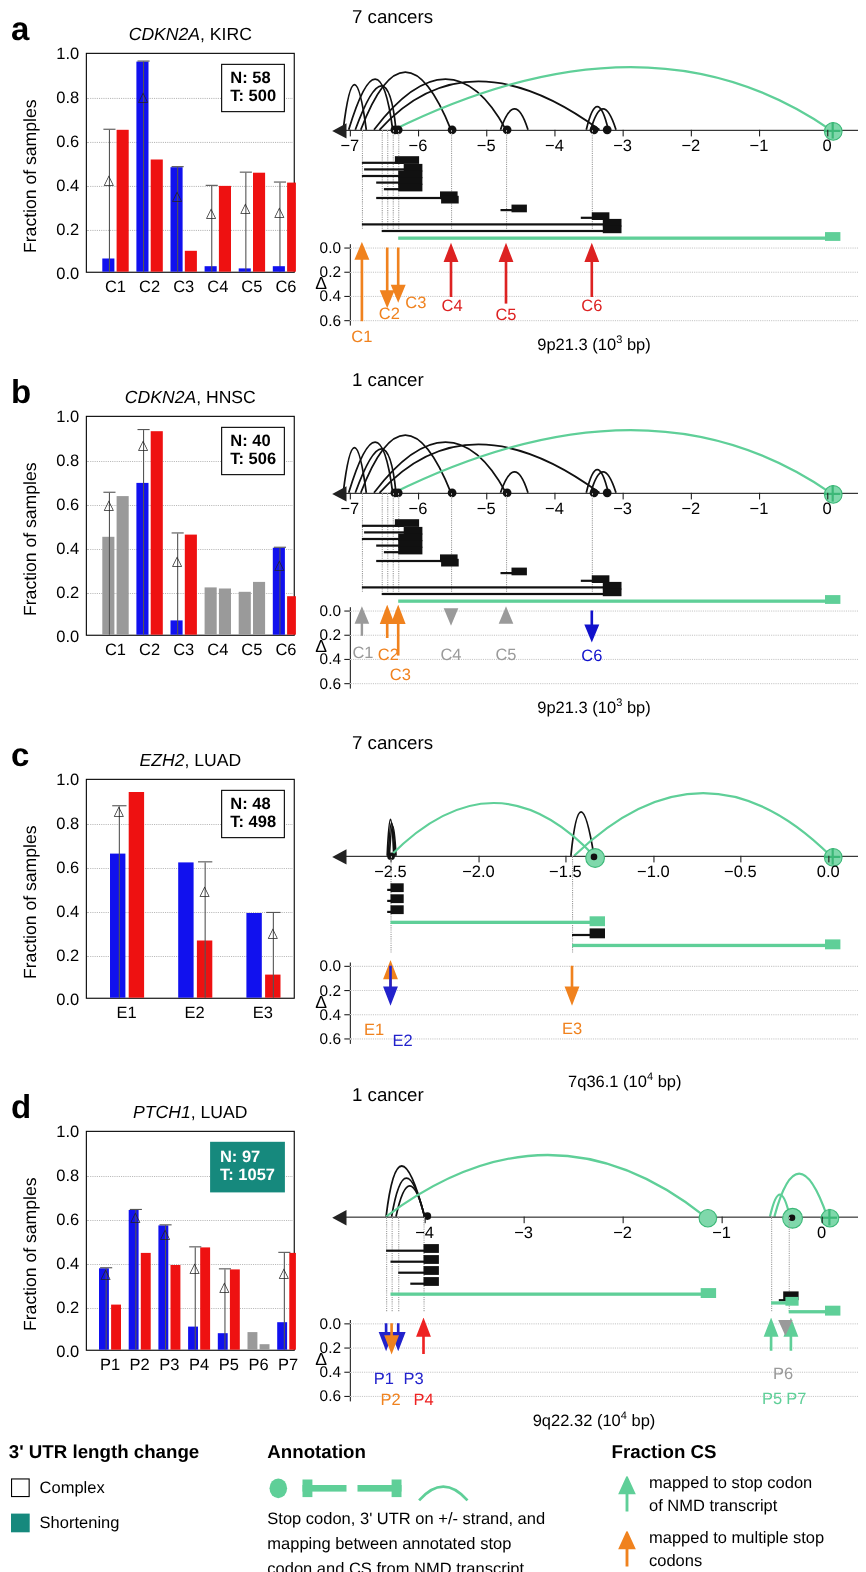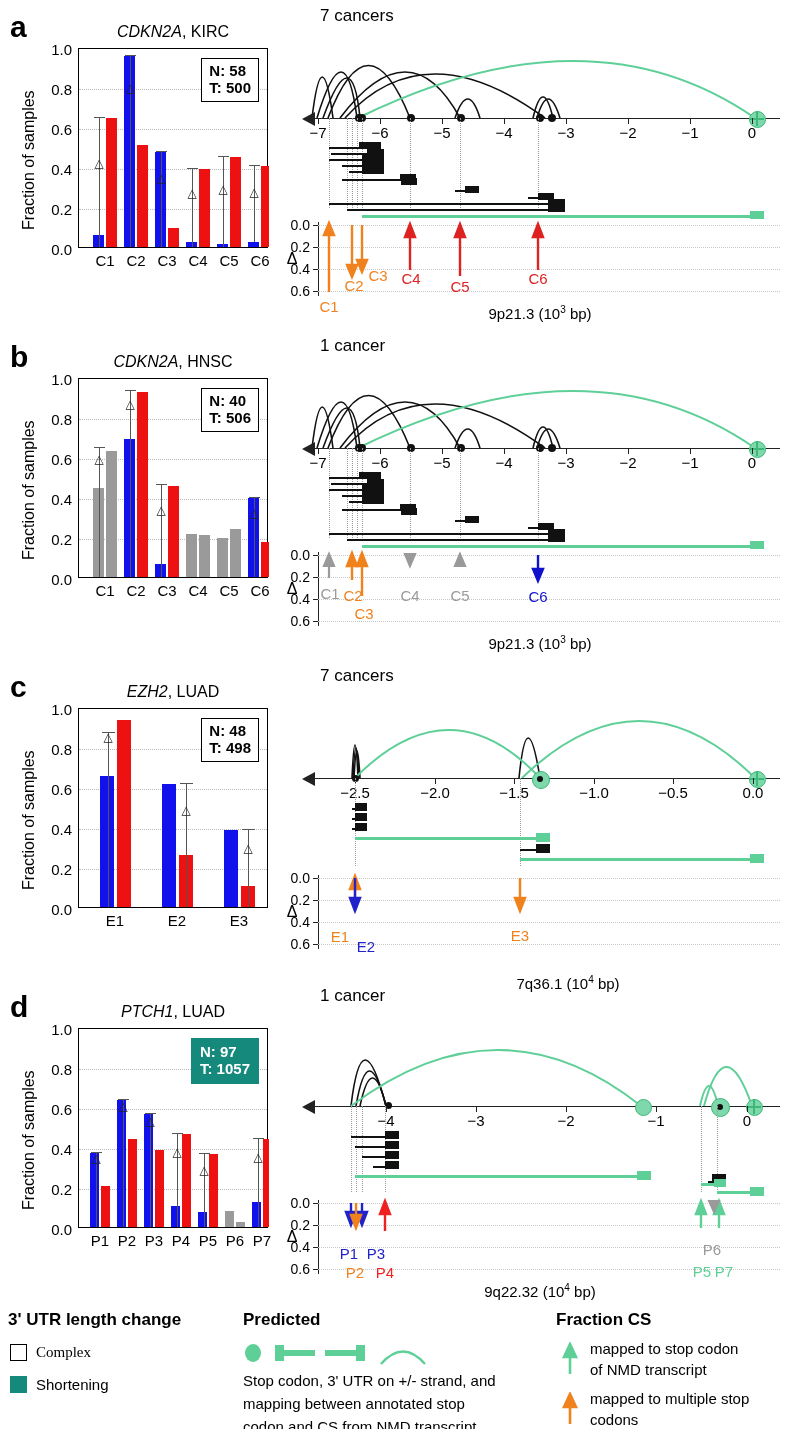--- a/index.html
+++ b/index.html
@@ -740,25 +740,25 @@
     <div class="chrom" style="left:240px;top:302px;">
       <span>9q22.32</span>
       <span> (10<sup>4</sup> bp)</span>
     </div>
   </div>
 </div>
 
 <div class="panel" style="top:1300px;height:129px;">
   <div class="lg-h" style="left:8px;top:10px;">3' UTR length change</div>
   <div class="lg-sw open" style="left:10px;top:44px;"></div>
-  <div class="lg-t" style="left:36px;top:44px;font-family:Liberation Serif, serif;">Complex</div>
+  <div class="lg-t" style="left:36px;top:44px;">Complex</div>
   <div class="lg-sw fill" style="left:10px;top:76px;"></div>
   <div class="lg-t" style="left:36px;top:76px;">Shortening</div>
 
-  <div class="lg-h" style="left:243px;top:10px;">Predicted</div>
+  <div class="lg-h" style="left:243px;top:10px;">Annotation</div>
   <svg width="190" height="26" style="position:absolute;left:243px;top:40px;">
     <ellipse cx="10" cy="13" rx="8" ry="9" fill="#5fcf98"></ellipse>
     <rect x="32" y="10" width="40" height="6" fill="#5fcf98"></rect>
     <rect x="32" y="5" width="9" height="16" fill="#5fcf98"></rect>
     <rect x="82" y="10" width="40" height="6" fill="#5fcf98"></rect>
     <rect x="113" y="5" width="9" height="16" fill="#5fcf98"></rect>
     <path d="M138,24 Q160,-1 182,24" fill="none" stroke="#5fcf98" stroke-width="2.4"></path>
   </svg>
   <div class="lg-t" style="left:243px;top:72px;">Stop codon, 3' UTR on +/- strand, and</div>
   <div class="lg-t" style="left:243px;top:95px;">mapping between annotated stop</div>

